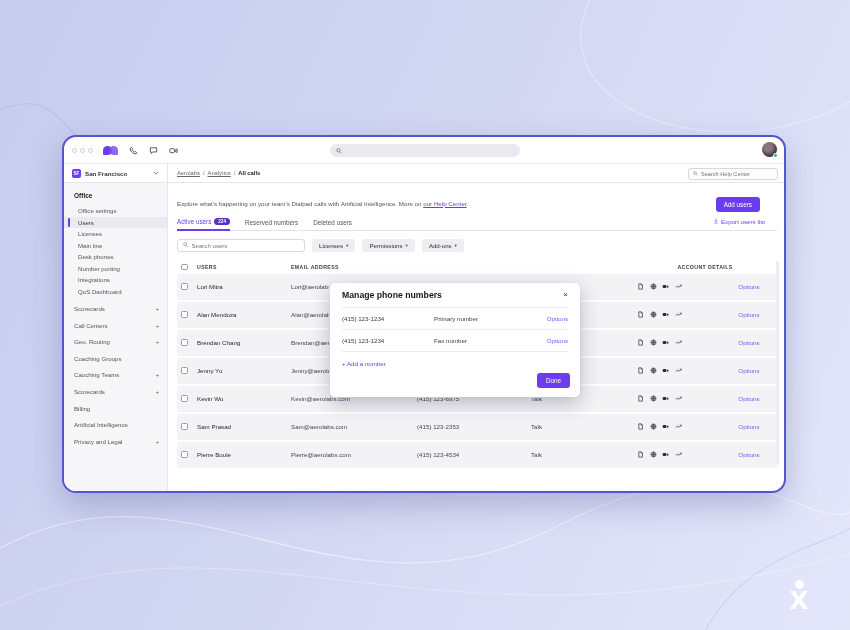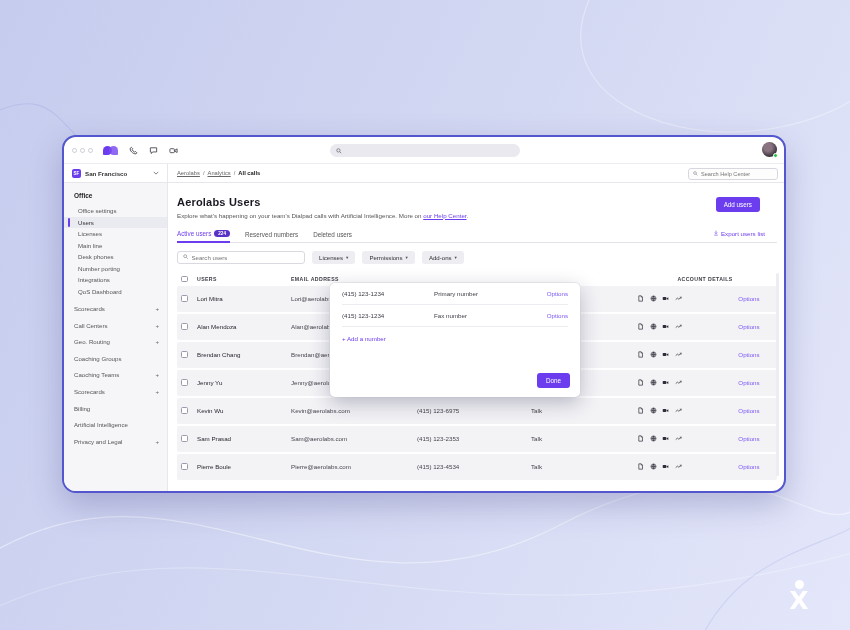--- a/index.html
+++ b/index.html
@@ -226,21 +226,20 @@
               <span>Artificial Intelligence</span>
             </div>
             <div class="sb-group">
               <span>Privacy and Legal</span>
               <span class="sb-plus">+</span>
             </div>
           </div>
       </aside>
 
       <section class="content">
-        <div class="page-title">Aerolabs Users</div>
         <div class="page-sub">
           <span>Explore what's happening on your team's Dialpad calls with Artificial Intelligence. More on </span><a>our Help Center</a><span>.</span>
         </div>
         <button class="add-users">Add users</button>
 
         <div class="tabsrow">
           <div id="tabs" style="display:flex;gap:15px;">
               <div class="tab active">
                 <span>Active users</span>
                 <span class="badge">224</span>
@@ -476,20 +475,24 @@
                 </div>
                 <div class="opt">Options</div>
               </div>
             </div>
           <div class="vscroll"></div>
         </div>
       </section>
     </div>
 
     <div class="modal">
+      <div class="m-head">
+        <span class="m-title">Manage phone numbers</span>
+        <span class="m-close">×</span>
+      </div>
       <div id="modal-rows">
           <div class="m-row">
             <span>(415) 123-1234</span>
             <span>Primary number</span>
             <span class="m-opt">Options</span>
           </div>
           <div class="m-row">
             <span>(415) 123-1234</span>
             <span>Fax number</span>
             <span class="m-opt">Options</span>

